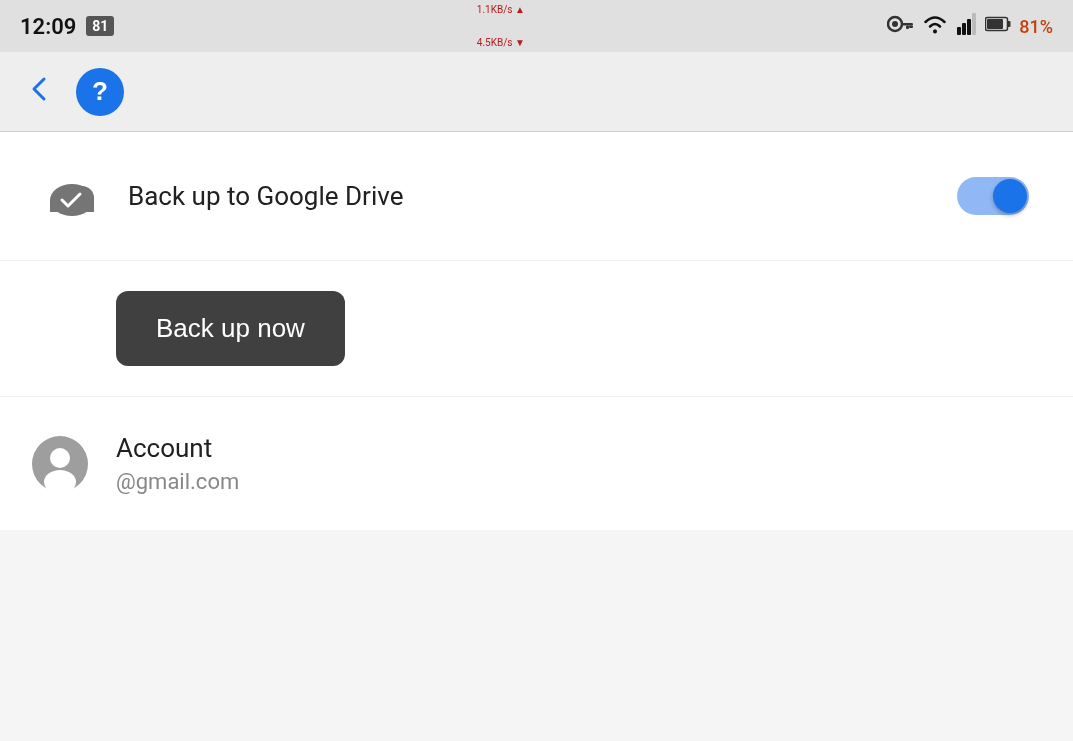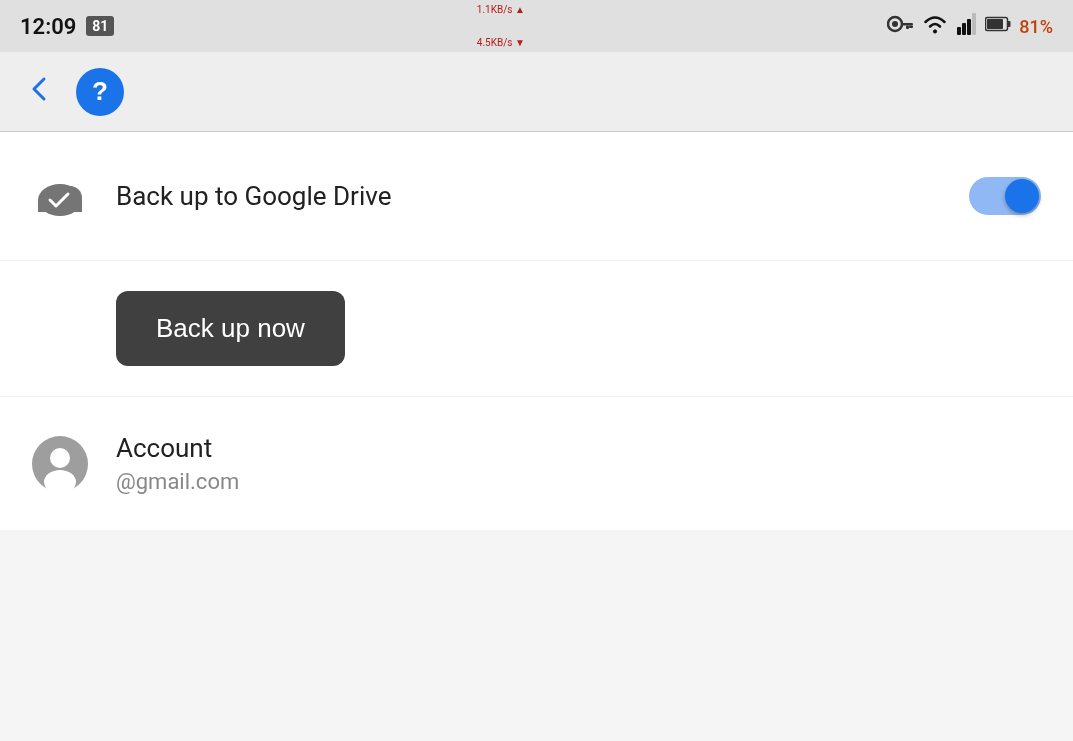--- a/index.html
+++ b/index.html
@@ -111,21 +111,21 @@
     
     .content {
       background: #ffffff;
       padding: 0;
     }
 
     
     .gdrive-row {
       display: flex;
       align-items: center;
-      padding: 36px 32px;
+      padding: 36px 44px;
       border-bottom: 1px solid #f0f0f0;
       background: #fff;
     }
 
     .gdrive-icon {
       width: 56px;
       height: 56px;
       margin-right: 28px;
       flex-shrink: 0;
     }

